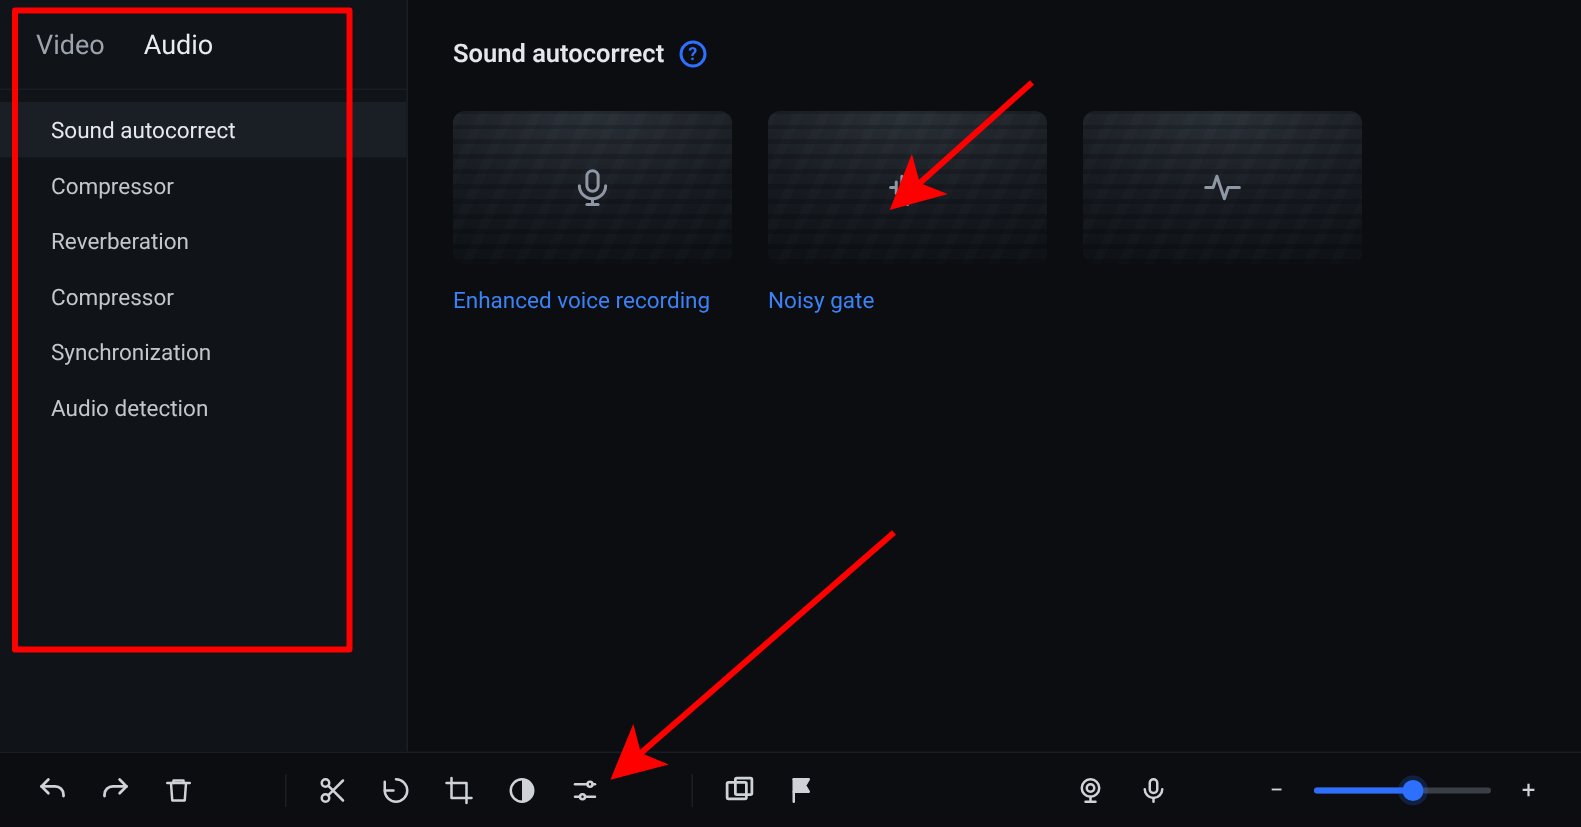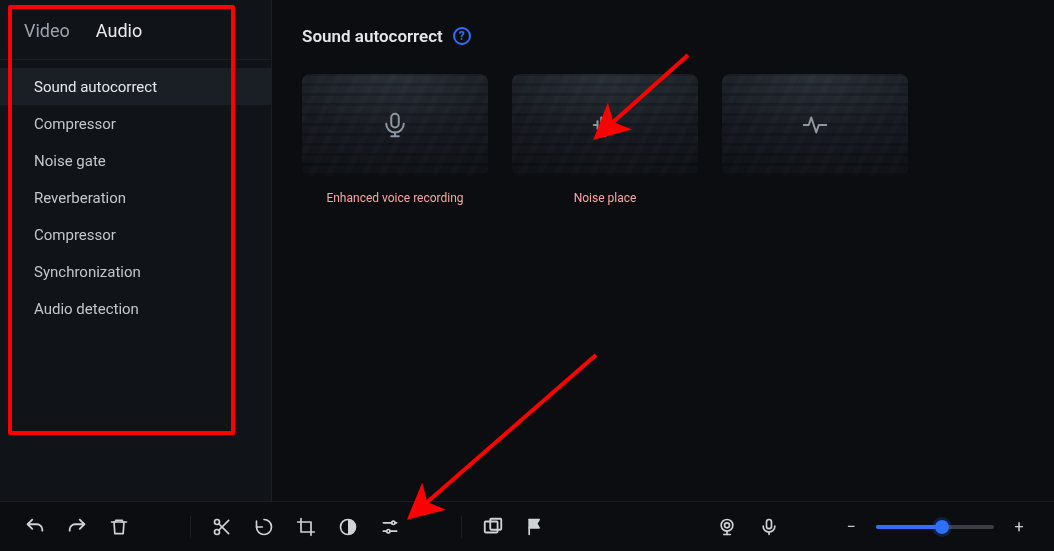--- a/index.html
+++ b/index.html
@@ -17,21 +17,21 @@
   .menu-item .dot{position:absolute;left:18px;top:50%;width:5px;height:5px;border-radius:50%;background:#f2a53c;transform:translate(-50%,-50%)}
   
   .main{flex:1;padding:26px 28px 10px 30px;position:relative}
   .main-title{display:flex;align-items:center;gap:10px;font-size:17px;color:#e3e6ea;font-weight:600;margin-bottom:28px}
   .help-ic{width:18px;height:18px;border-radius:50%;border:2px solid #2d6fff;color:#2d6fff;display:inline-flex;align-items:center;justify-content:center;font-size:12px;font-weight:700;line-height:1}
   .cards{display:flex;gap:24px}
   .card{width:186px}
   .thumb{width:186px;height:102px;border-radius:8px;background:radial-gradient(120% 100% at 50% 0%,#2a3038 0%,#171b21 55%,#0e1116 100%);position:relative;overflow:hidden;display:flex;align-items:center;justify-content:center}
   .thumb::before{content:"";position:absolute;inset:0;background:repeating-linear-gradient(115deg,rgba(255,255,255,0.02) 0 6px,rgba(0,0,0,0) 6px 16px),repeating-linear-gradient(0deg,rgba(0,0,0,0.25) 0 3px,rgba(255,255,255,0.02) 3px 10px);opacity:.55}
   .thumb .ic{position:relative;display:inline-flex;color:#8e97a3}
-  .cap{margin-top:14px;text-align:center;color:#fca5a5;font-size:12px;line-height:1.35}
+  .cap{margin-top:14px;text-align:left;color:#3b82f6;font-size:15px;line-height:1.35}
   
   .toolbar{height:50px;border-top:1px solid #1a1d22;display:flex;align-items:center;padding:0 20px;gap:12px;background:#0b0d10}
   .tb-btn{width:30px;height:30px;display:inline-flex;align-items:center;justify-content:center;border-radius:6px;color:#cfd3d8;cursor:pointer}
   .sp{flex:1}
   .spacer-s{width:28px}
   .vline{width:1px;height:22px;background:#1b1e22;margin:0 4px}
   .slider{display:flex;align-items:center;gap:10px}
   .track{position:relative;width:118px;height:4px;border-radius:2px;background:#3a3f46}
   .track .fill{position:absolute;left:0;top:0;bottom:0;width:56%;background:#2d6fff;border-radius:2px}
   .track .knob{position:absolute;left:56%;top:50%;width:14px;height:14px;border-radius:50%;background:#2d6fff;transform:translate(-50%,-50%);box-shadow:0 0 0 3px rgba(45,111,255,.2)}
@@ -51,23 +51,20 @@
       <div class="tabs">
         <div class="tab">Video</div>
         <div class="tab active">Audio</div>
       </div>
       <div class="menu" id="menu">
           <div class="menu-item selected">
             <span>Sound autocorrect</span>
           </div>
           <div class="menu-item">
             <span>Compressor</span>
-          </div>
-          <div class="menu-item">
-            <span>Noise gate</span>
           </div>
           <div class="menu-item">
             <span>Reverberation</span>
           </div>
           <div class="menu-item">
             <span>Compressor</span>
           </div>
           <div class="menu-item">
             <span>Synchronization</span>
           </div>
@@ -103,21 +100,21 @@
                   <path d="M3 12h2"></path>
                   <path d="M6 9v6"></path>
                   <path d="M9 6v12"></path>
                   <path d="M12 3v18"></path>
                   <path d="M15 6v12"></path>
                   <path d="M18 9v6"></path>
                   <path d="M19 12h2"></path>
                 </svg>
               </span>
             </div>
-            <div class="cap">Noise place</div>
+            <div class="cap">Noisy gate</div>
           </div>
           <div class="card">
             <div class="thumb">
               <span class="ic">
                 <svg width="30" height="30" viewBox="0 0 24 24" fill="none" stroke="currentColor" stroke-width="1.6" stroke-linecap="round" stroke-linejoin="round">
                   <path d="M3 12h4l2-6 4 12 2-6h6"></path>
                 </svg>
               </span>
             </div>
           </div>

